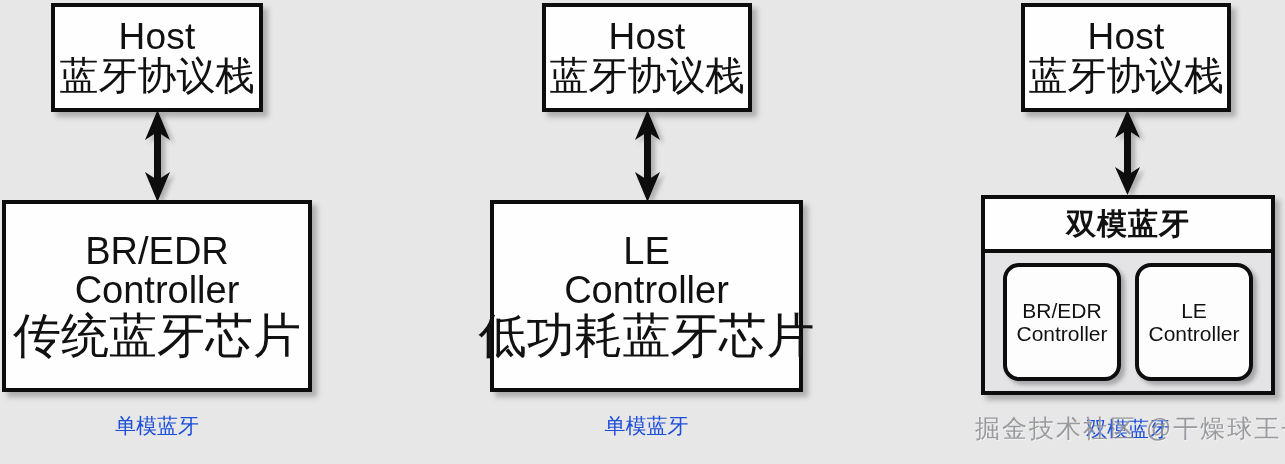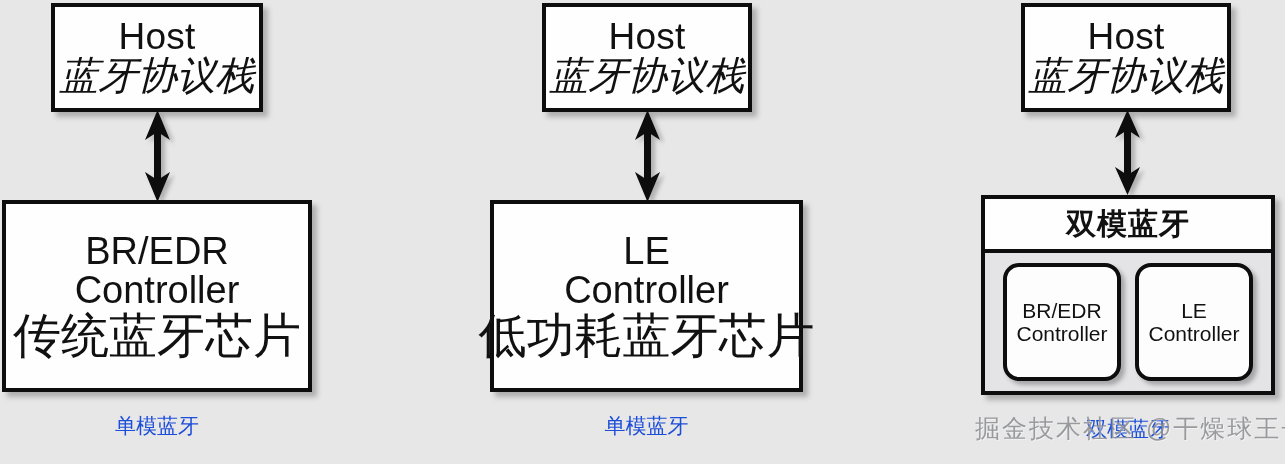--- a/index.html
+++ b/index.html
@@ -41,21 +41,20 @@
   }
 
   
   .host-box { }
   .host-box .ln.latin {
     font-size: 37px;
     letter-spacing: 0.2px;
   }
   .host-box .ln.cjk {
     font-size: 39px;
-    font-style: italic;
   }
 
   
   .ctrl-box .ln.latin {
     font-size: 38px;
   }
   .ctrl-box .ln.cjk {
     font-size: 48px;
   }
 

